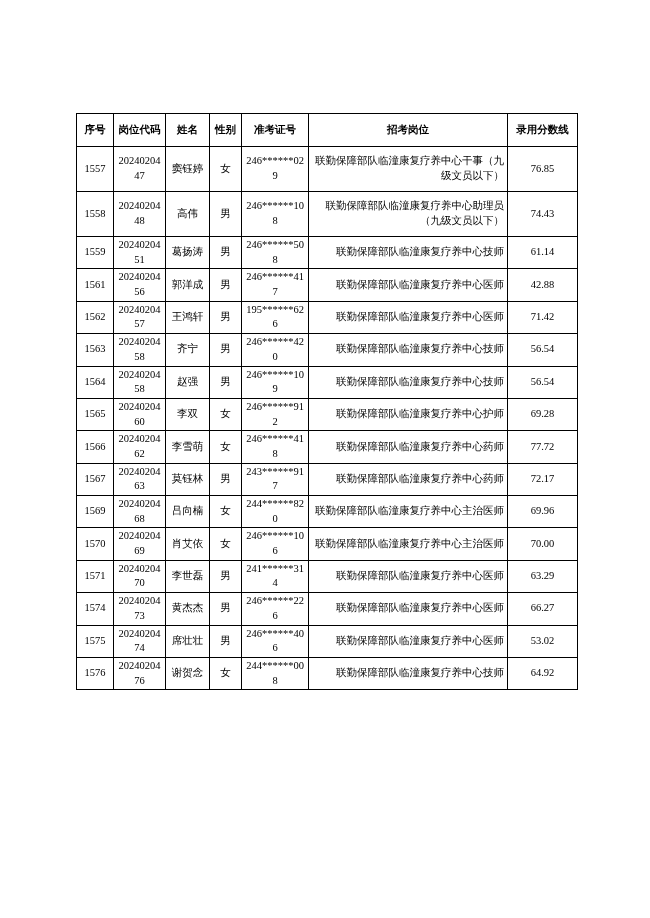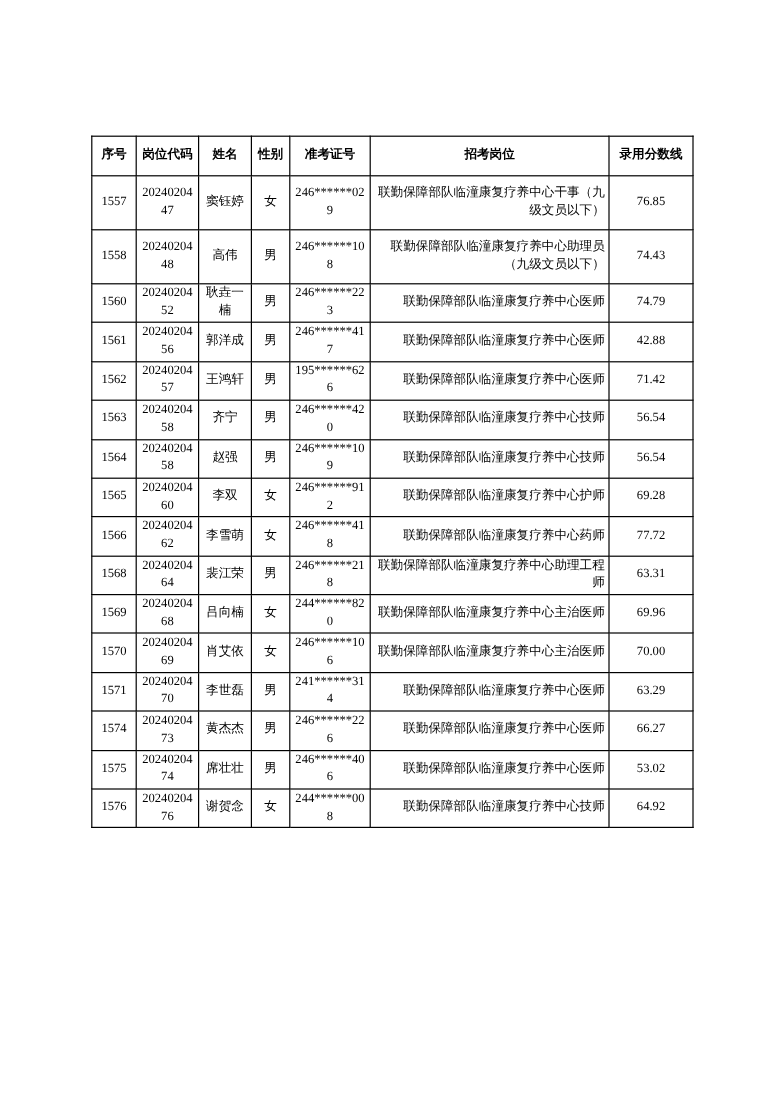--- a/index.html
+++ b/index.html
@@ -93,27 +93,27 @@
         <tr class="tall">
           <td>1558</td>
           <td>2024020448</td>
           <td>高伟</td>
           <td>男</td>
           <td>246******108</td>
           <td class="pos">联勤保障部队临潼康复疗养中心助理员（九级文员以下）</td>
           <td>74.43</td>
         </tr>
         <tr>
-          <td>1560</td>
-          <td>2024020452</td>
-          <td>耿垚一楠</td>
-          <td>男</td>
-          <td>246******223</td>
-          <td class="pos">联勤保障部队临潼康复疗养中心医师</td>
-          <td>74.79</td>
+          <td>1559</td>
+          <td>2024020451</td>
+          <td>葛扬涛</td>
+          <td>男</td>
+          <td>246******508</td>
+          <td class="pos">联勤保障部队临潼康复疗养中心技师</td>
+          <td>61.14</td>
         </tr>
         <tr>
           <td>1561</td>
           <td>2024020456</td>
           <td>郭洋成</td>
           <td>男</td>
           <td>246******417</td>
           <td class="pos">联勤保障部队临潼康复疗养中心医师</td>
           <td>42.88</td>
         </tr>
@@ -156,27 +156,27 @@
         <tr>
           <td>1566</td>
           <td>2024020462</td>
           <td>李雪萌</td>
           <td>女</td>
           <td>246******418</td>
           <td class="pos">联勤保障部队临潼康复疗养中心药师</td>
           <td>77.72</td>
         </tr>
         <tr>
-          <td>1568</td>
-          <td>2024020464</td>
-          <td>裴江荣</td>
-          <td>男</td>
-          <td>246******218</td>
-          <td class="pos">联勤保障部队临潼康复疗养中心助理工程师</td>
-          <td>63.31</td>
+          <td>1567</td>
+          <td>2024020463</td>
+          <td>莫钰林</td>
+          <td>男</td>
+          <td>243******917</td>
+          <td class="pos">联勤保障部队临潼康复疗养中心药师</td>
+          <td>72.17</td>
         </tr>
         <tr>
           <td>1569</td>
           <td>2024020468</td>
           <td>吕向楠</td>
           <td>女</td>
           <td>244******820</td>
           <td class="pos">联勤保障部队临潼康复疗养中心主治医师</td>
           <td>69.96</td>
         </tr>

